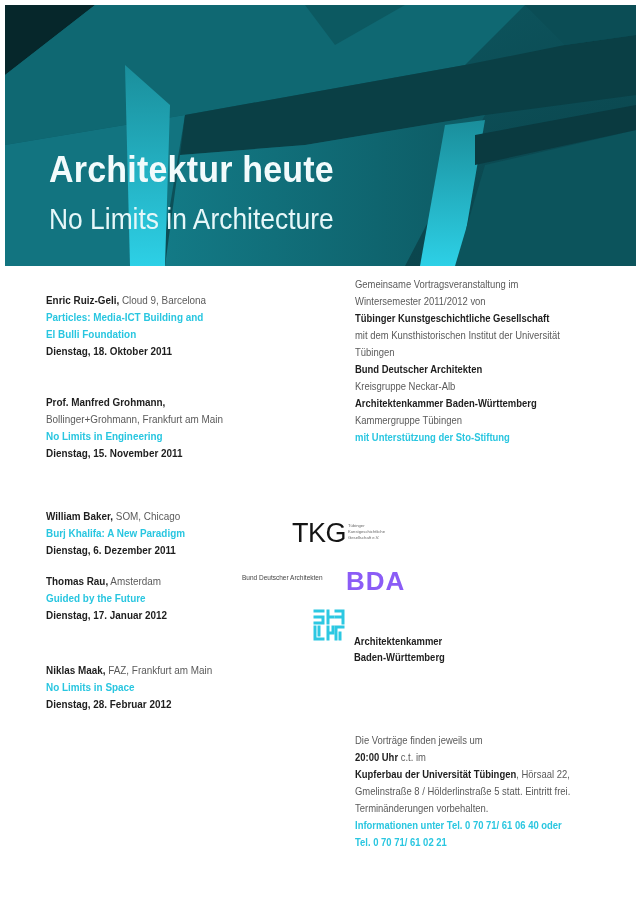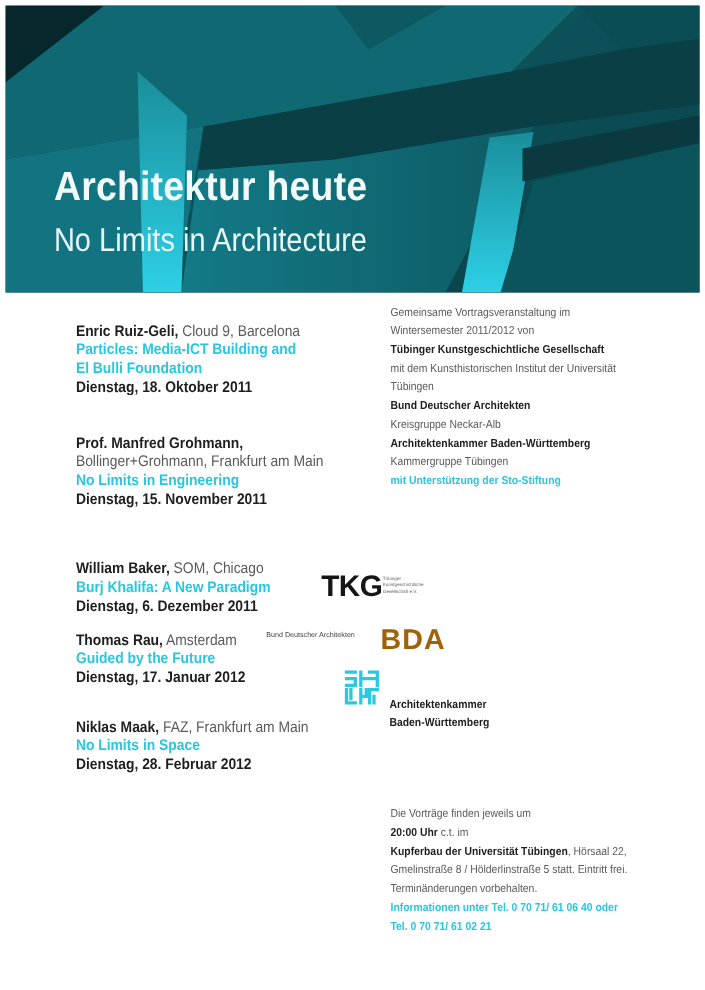--- a/index.html
+++ b/index.html
@@ -1,49 +1,49 @@
 <!DOCTYPE html>
 <html><head>
 <meta charset="utf-8">
 <style>
   html, body { margin: 0; padding: 0; background: #ffffff; }
   body { width: 641px; height: 900px; position: relative; overflow: hidden;
          font-family: "Liberation Sans", "DejaVu Sans", sans-serif; color: #2a2a2a; }
 
   .banner { position: absolute; left: 5px; top: 5px; width: 631px; height: 261px; overflow: hidden;
-            background: #0c4a6e; }
+            background: #a16207; }
   .banner svg { position: absolute; left: 0; top: 0; }
   .banner-title { position: absolute; left: 44px; top: 146px; font-size: 37px; font-weight: bold;
                   color: #f2fbfc; letter-spacing: 0.2px; transform: scaleX(0.92); transform-origin: left top;
                   white-space: nowrap; line-height: 1; }
   .banner-subtitle { position: absolute; left: 44px; top: 199px; font-size: 30px; font-weight: normal;
                      color: #e6f7f9; transform: scaleX(0.88); transform-origin: left top;
                      white-space: nowrap; line-height: 1; }
 
   .col-left { position: absolute; left: 46px; top: 292px; width: 230px; }
-  .lecture { position: absolute; left: 0; width: 240px; font-size: 14px; line-height: 17px; margin-left: 23px; }
+  .lecture { position: absolute; left: 0; width: 240px; font-size: 11px; line-height: 17px; }
   .lecture .speaker { font-weight: bold; color: #1e1e1e; transform: scaleX(0.9); transform-origin: left; display: inline-block; white-space: nowrap; }
   .lecture .speaker .aff { font-weight: normal; color: #5a5a5a; }
   .lecture .affline { color: #5a5a5a; display: block; transform: scaleX(0.9); transform-origin: left; white-space: nowrap; }
   .lecture .topic { color: #29c6e0; font-weight: bold; display: block; transform: scaleX(0.9); transform-origin: left; white-space: nowrap; }
   .lecture .date { font-weight: bold; color: #1e1e1e; display: block; transform: scaleX(0.9); transform-origin: left; white-space: nowrap; }
 
   .col-right { position: absolute; left: 355px; top: 276px; width: 260px; font-size: 10.5px; line-height: 17px; }
   .col-right span { display: block; white-space: nowrap; transform: scaleX(0.9); transform-origin: left; }
   .reg { color: #5a5a5a; }
   .bold { color: #1e1e1e; font-weight: bold; }
   .cyan { color: #29c6e0; font-weight: bold; }
 
   .logo-tkg { position: absolute; left: 292px; top: 518px; height: 30px; }
-  .logo-tkg .mark { position: absolute; left: 0; top: 0; font-size: 27px; font-weight: bold; color: #151515; letter-spacing: -0.5px; line-height: 30px; }
+  .logo-tkg .mark { position: absolute; left: 0; top: 0; font-size: 27px; font-weight: normal; color: #151515; letter-spacing: -0.5px; line-height: 30px; }
   .logo-tkg .sub { position: absolute; left: 56px; top: 5px; font-size: 4.2px; line-height: 6px; color: #666; white-space: nowrap; }
 
   .logo-bda { position: absolute; left: 242px; top: 568px; height: 28px; }
   .logo-bda .sub { position: absolute; left: 0; top: 6px; font-size: 6.5px; color: #444; white-space: nowrap; }
-  .logo-bda .mark { position: absolute; left: 104px; top: -2px; font-size: 26px; font-weight: bold; color: #a16207; letter-spacing: 1px; line-height: 30px; }
+  .logo-bda .mark { position: absolute; left: 104px; top: -2px; font-size: 26px; font-weight: bold; color: #8b5cf6; letter-spacing: 1px; line-height: 30px; }
 
   .logo-akbw { position: absolute; left: 312px; top: 608px; }
   .logo-akbw .glyph { position: absolute; left: 0; top: 0; width: 34px; height: 34px; }
   .logo-akbw .name { position: absolute; left: 42px; top: 25px; font-size: 10.5px; line-height: 16px; font-weight: bold; color: #1e1e1e; white-space: nowrap; transform: scaleX(0.9); transform-origin: left; }
   .logo-akbw .name span { display: block; }
 
   .info { position: absolute; left: 355px; top: 732px; width: 270px; font-size: 10.5px; line-height: 17px; }
   .info .line { display: block; white-space: nowrap; transform: scaleX(0.9); transform-origin: left; }
 </style>
 </head>
@@ -102,21 +102,21 @@
     <span class="topic">Burj Khalifa: A New Paradigm</span>
     <span class="date">Dienstag, 6. Dezember 2011</span>
   </div>
 
   <div class="lecture" style="top:281px">
     <span class="speaker"><span>Thomas Rau,</span><span class="aff"> Amsterdam</span></span>
     <span class="topic">Guided by the Future</span>
     <span class="date">Dienstag, 17. Januar 2012</span>
   </div>
 
-  <div class="lecture" style="top:360px">
+  <div class="lecture" style="top:370px">
     <span class="speaker"><span>Niklas Maak,</span><span class="aff"> FAZ, Frankfurt am Main</span></span>
     <span class="topic">No Limits in Space</span>
     <span class="date">Dienstag, 28. Februar 2012</span>
   </div>
 </div>
 
 <div class="col-right">
   <span class="reg">Gemeinsame Vortragsveranstaltung im</span>
   <span class="reg">Wintersemester 2011/2012 von</span>
   <span class="bold">Tübinger Kunstgeschichtliche Gesellschaft</span>

